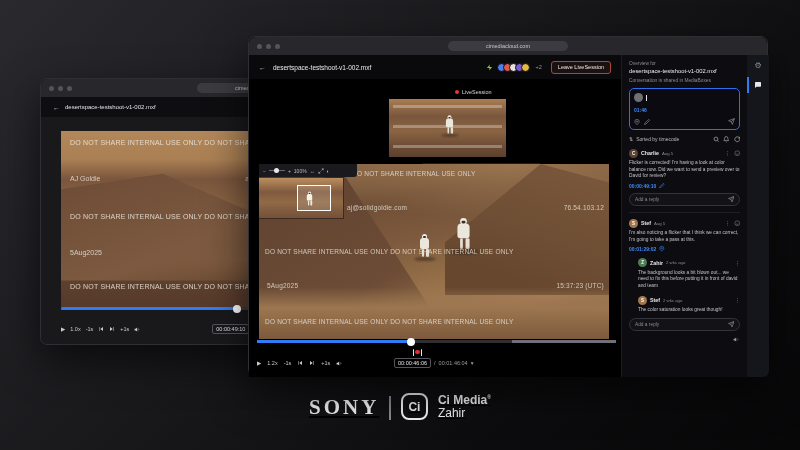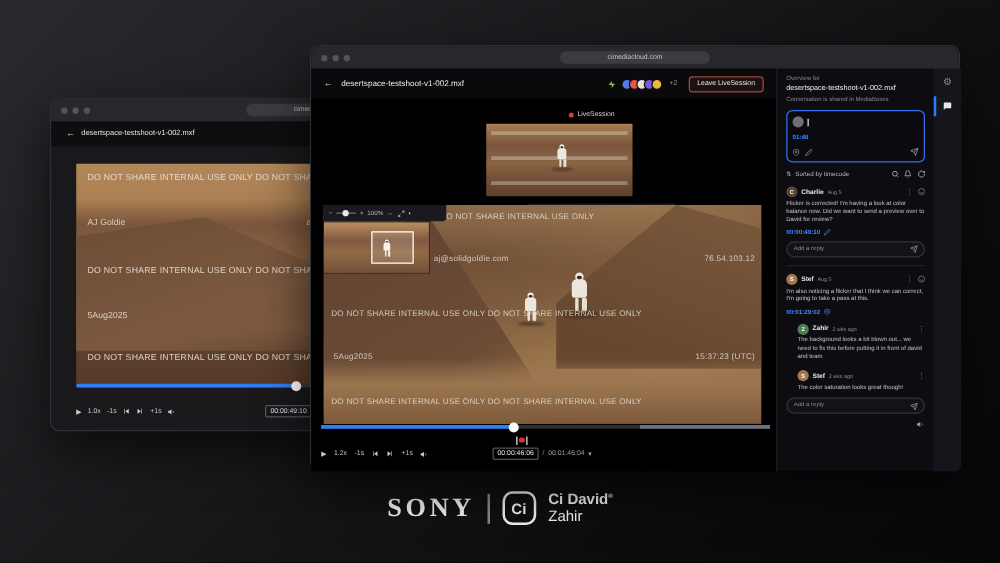--- a/index.html
+++ b/index.html
@@ -140,21 +140,21 @@
   .nested { margin-left:9px; }
   .sb-bottom { display:flex; justify-content:flex-end; margin-top:5px; color:#9a9aa2; }
 
   
   .rail { position:absolute; left:498px; top:18px; width:22px; height:322px; background:#15151c; border-radius:0 0 6px 0; }
   .railitem { position:relative; height:20px; display:flex; align-items:center; justify-content:center; color:#8a8a92; }
   .railitem.active::before { content:""; position:absolute; left:0; top:2px; bottom:2px; width:2px; background:#2f7df6; }
   .gearglyph { font-size:8px; }
 
   
-  .logo { position:absolute; left:0; right:0; top:393px; display:flex; align-items:center; justify-content:center; gap:10px; }
+  .logo { position:absolute; left:0; right:0; top:393px; display:flex; align-items:flex-end; justify-content:center; gap:10px;text-decoration:underline; }
   .sony { font-family:"Liberation Serif", serif; font-weight:bold; font-size:21px; letter-spacing:3px; color:#f4f4f4; }
   .lsep { width:1.5px; height:24px; background:#8a8a92; }
   .cibadge { width:27px; height:27px; border:2.2px solid #f4f4f4; border-radius:8px; color:#f4f4f4;
     display:flex; align-items:center; justify-content:center; font-size:12px; font-weight:bold; }
   .citext { color:#f4f4f4; line-height:1.1; }
   .citext .l1 { font-size:12px; font-weight:bold; }
   .citext .reg { font-size:5px; vertical-align:super; }
   .citext .l2 { font-size:12px; font-weight:normal; }
 
   svg.ic { display:block; }
@@ -509,18 +509,18 @@
           </svg>
       </div>
     </div>
   </div>
 
   <div class="logo">
     <span class="sony">SONY</span>
     <span class="lsep"></span>
     <span class="cibadge">Ci</span>
     <span class="citext">
-      <div class="l1"><span>Ci David</span><span class="reg">®</span></div>
+      <div class="l1"><span>Ci Media</span><span class="reg">®</span></div>
       <div class="l2">Zahir</div>
     </span>
   </div>
 
 </div>
 
 </body></html>

